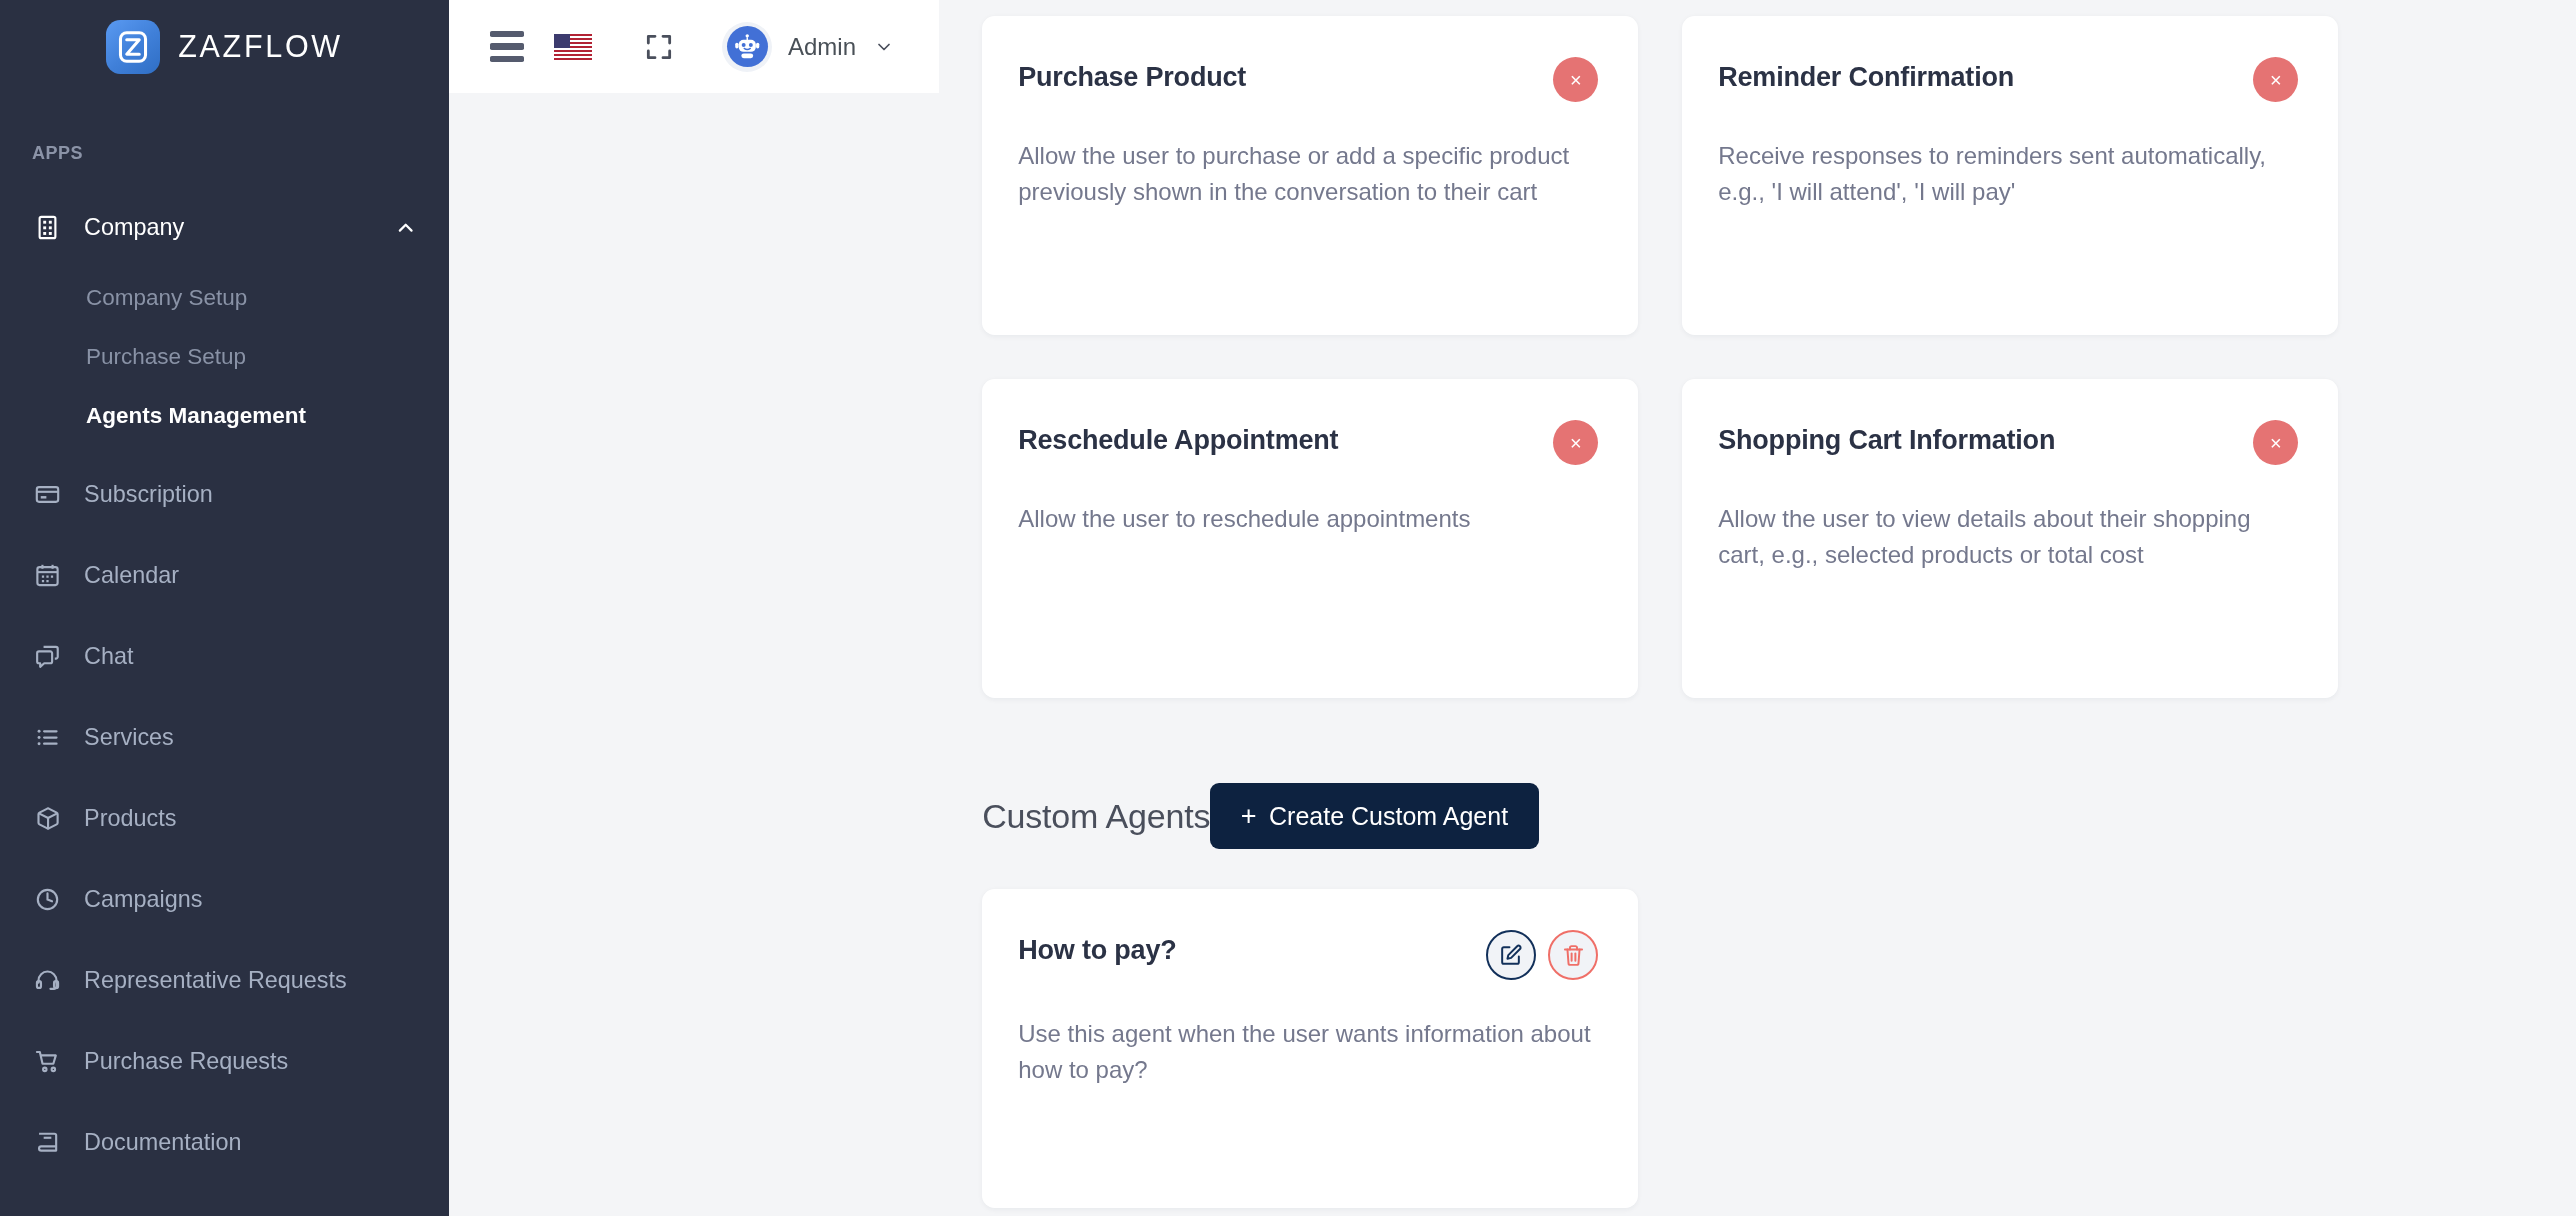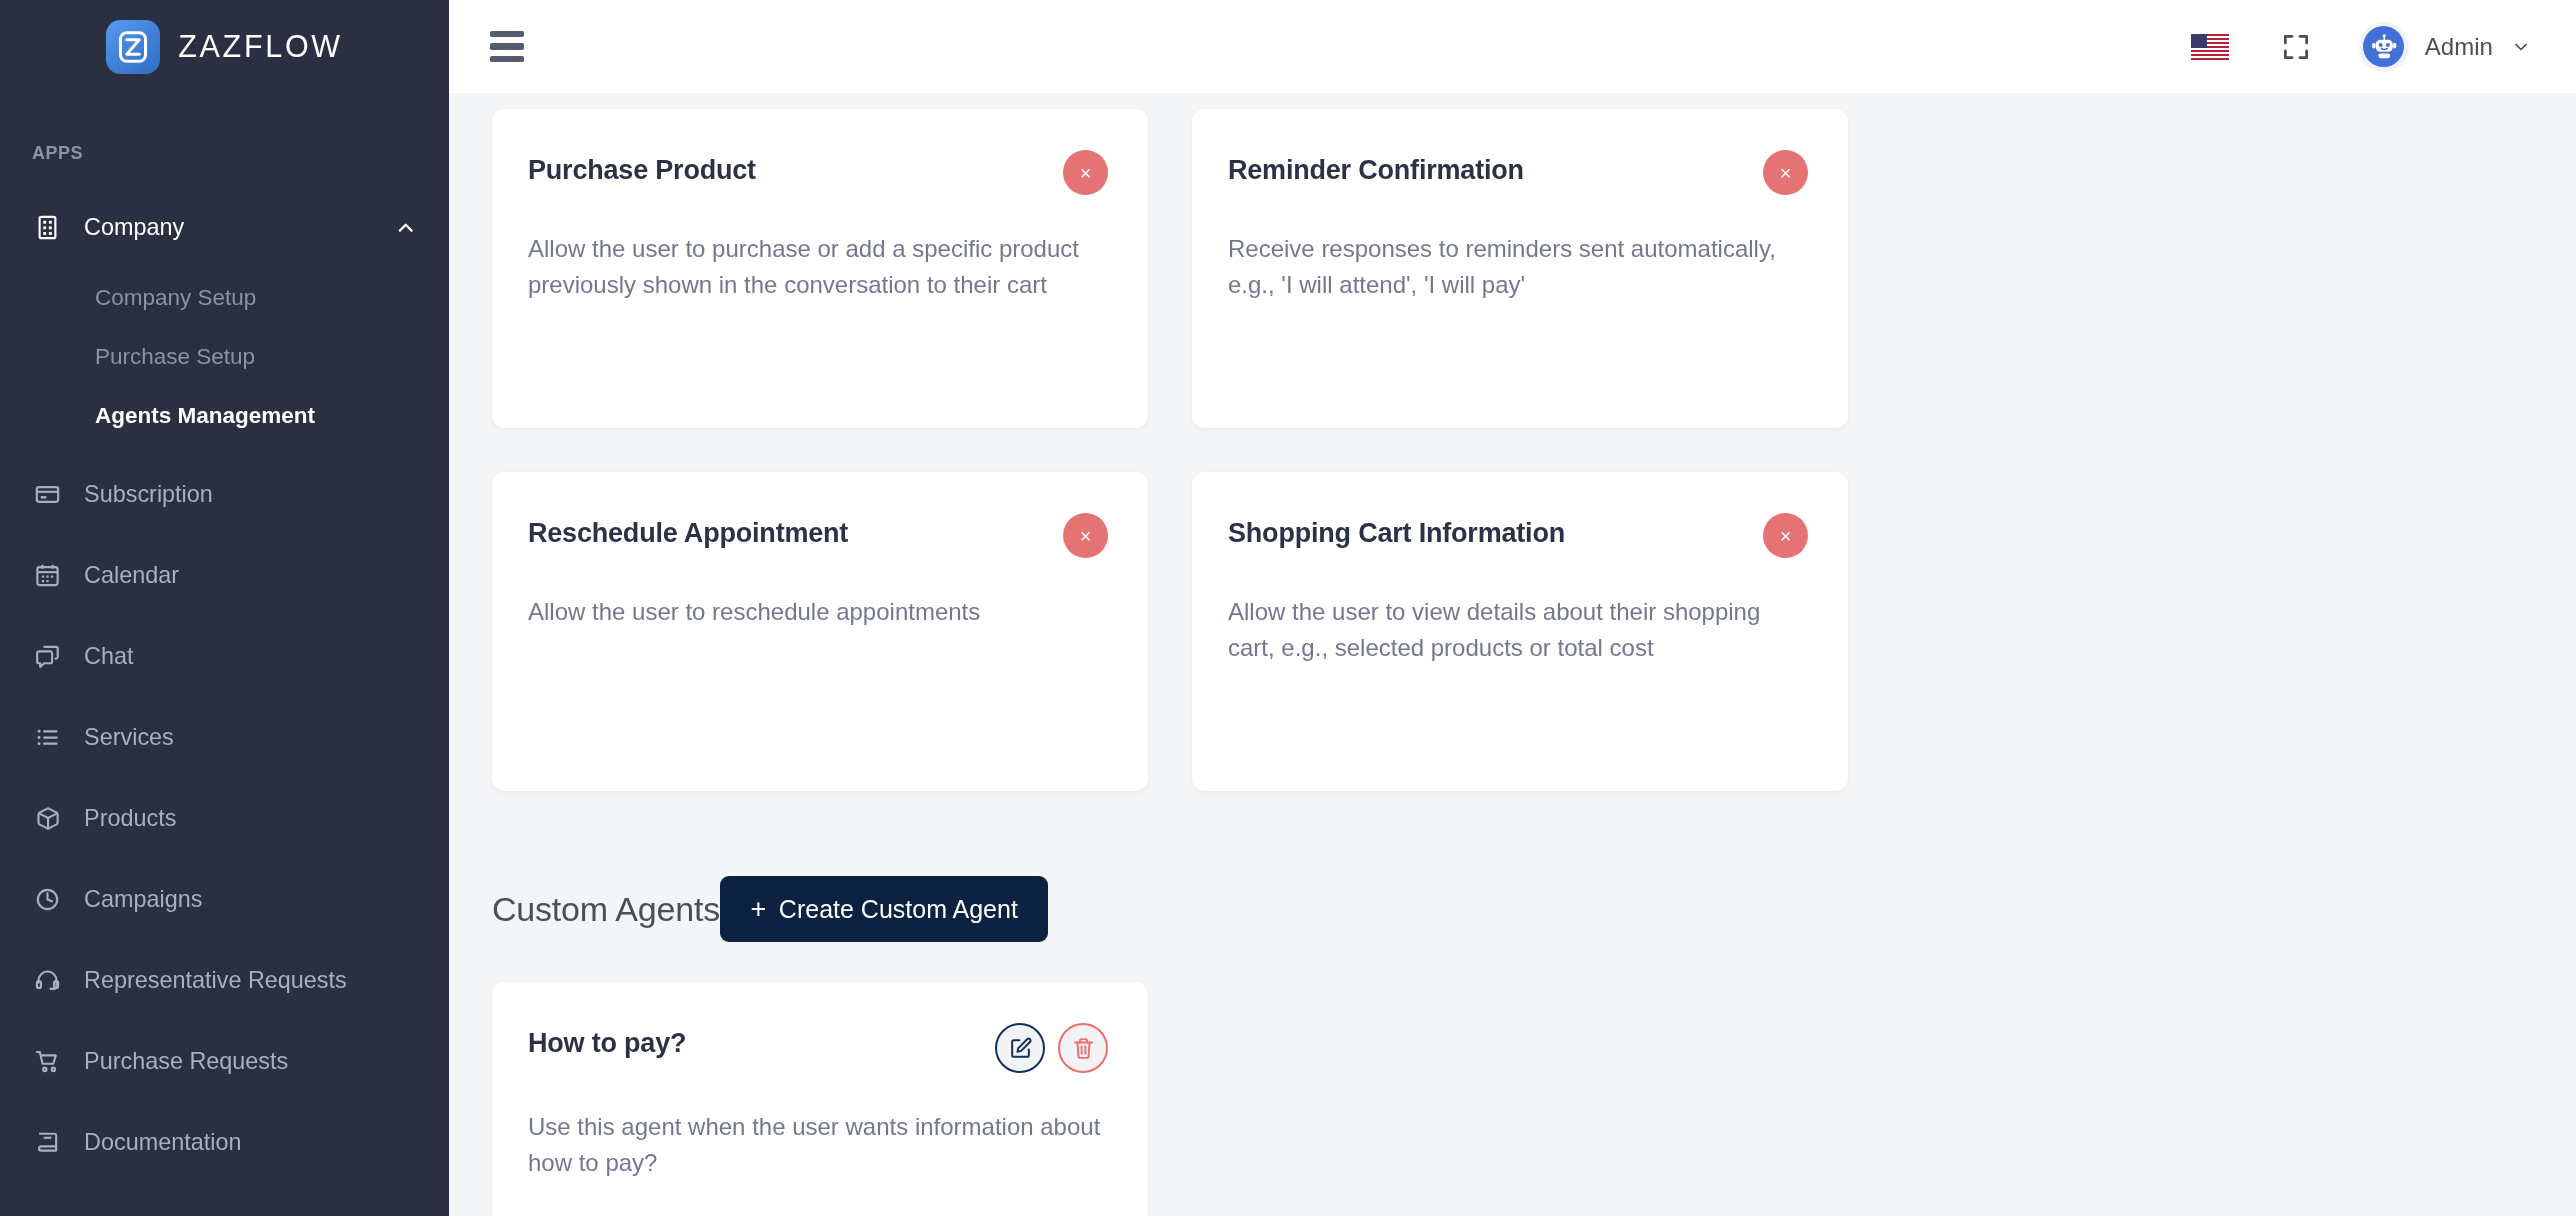--- a/index.html
+++ b/index.html
@@ -44,32 +44,32 @@
     color: #a6b0c3; font-size: 23.4px; gap: 21.6px;
     cursor: pointer; position: relative;
   }
   .nav-item.active-parent { color: #ffffff; font-weight: 500; }
   .nav-item .ico {
     width: 30.5px; min-width: 30.5px; height: 30.5px;
     display: flex; align-items: center; justify-content: center;
   }
   .nav-item .ico svg { display: block; }
   .nav-chevron { margin-left: auto; display: flex; }
-  .subnav { padding-bottom: 9px; padding-left: 9px; }
+  .subnav { padding-bottom: 9px; }
   .subnav-item {
     padding: 0 32px 0 86px; height: 59px;
     display: flex; align-items: center;
     color: #8992a6; font-size: 22.5px; cursor: pointer;
   }
   .subnav-item.active { color: #ffffff; font-weight: 600; }
 
   
   .main {
     flex: 1; height: 1216px;
-    display: flex; flex-direction: column;
+    display: flex; flex-direction: row;
     background: #f4f5f7;
     overflow: hidden;
   }
   .topbar {
     height: 93px; min-height: 93px;
     background: #ffffff;
     display: flex; align-items: center;
     padding: 0 40px 0 41px;
   }
   .hamburger {

